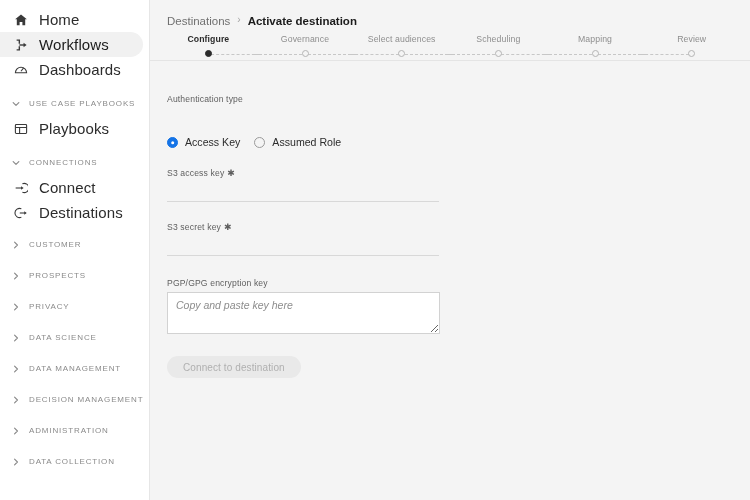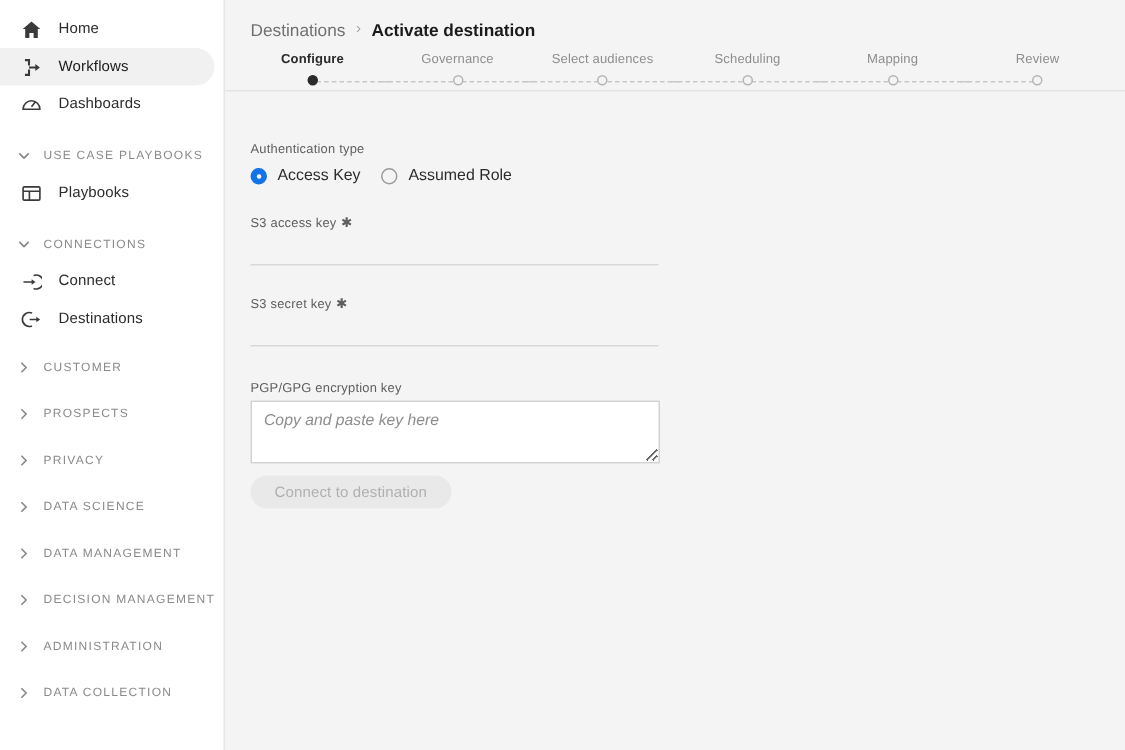--- a/index.html
+++ b/index.html
@@ -51,21 +51,21 @@
     height: 14px;
     flex: 0 0 14px;
     display: flex;
     align-items: center;
     justify-content: center;
     color: #3a3a3a;
   }
   .nav-icon svg { display: block; }
 
   .nav-label {
-    font-size: 10px;
+    font-size: 15px;
     color: #2c2c2c;
     letter-spacing: .1px;
     white-space: nowrap;
   }
   .nav-item.active .nav-label { color: #1b1b1b; }
 
   
   .section-row {
     display: flex;
     align-items: center;
@@ -223,20 +223,21 @@
     display: flex;
     align-items: center;
     gap: 14px;
     margin-top: 7px;
   }
   .radio {
     display: flex;
     align-items: flex-end;
     gap: 7px;
     cursor: pointer;
+    margin-top: 25px;
   }
   .radio-mark {
     width: 11px;
     height: 11px;
     flex: 0 0 11px;
     border-radius: 50%;
     border: 1.3px solid #9a9a9a;
     background: #f4f4f4;
     position: relative;
   }
@@ -290,21 +291,21 @@
     padding: 6px 8px;
     outline: none;
     display: block;
   }
   .ta::placeholder {
     font-style: italic;
     color: #8d8d8d;
   }
 
   .connect-btn {
-    margin-top: 8px;
+    margin-top: 22px;
     height: 22px;
     padding: 0 16px;
     border: none;
     border-radius: 11px;
     background: #e9e9e9;
     color: #b0b0b0;
     font-family: "Liberation Sans", sans-serif;
     font-size: 10px;
     letter-spacing: .1px;
     cursor: default;

